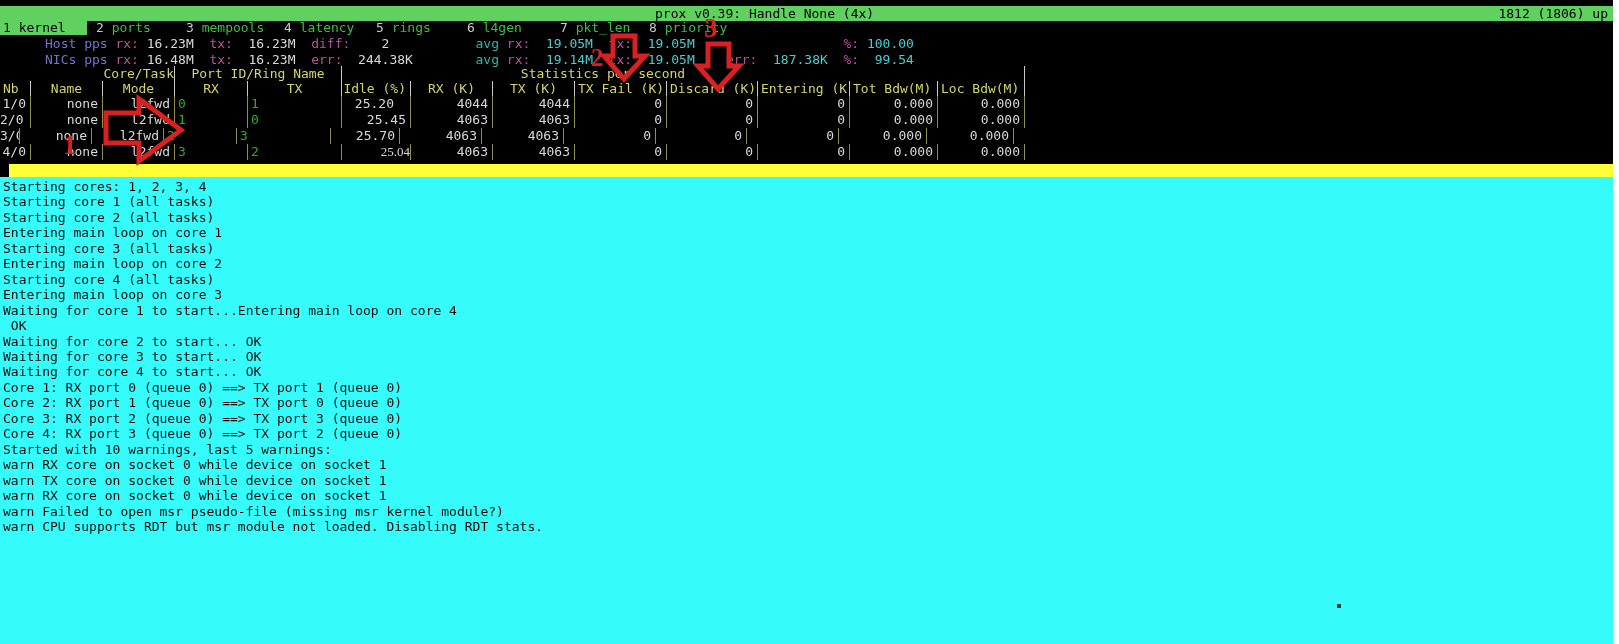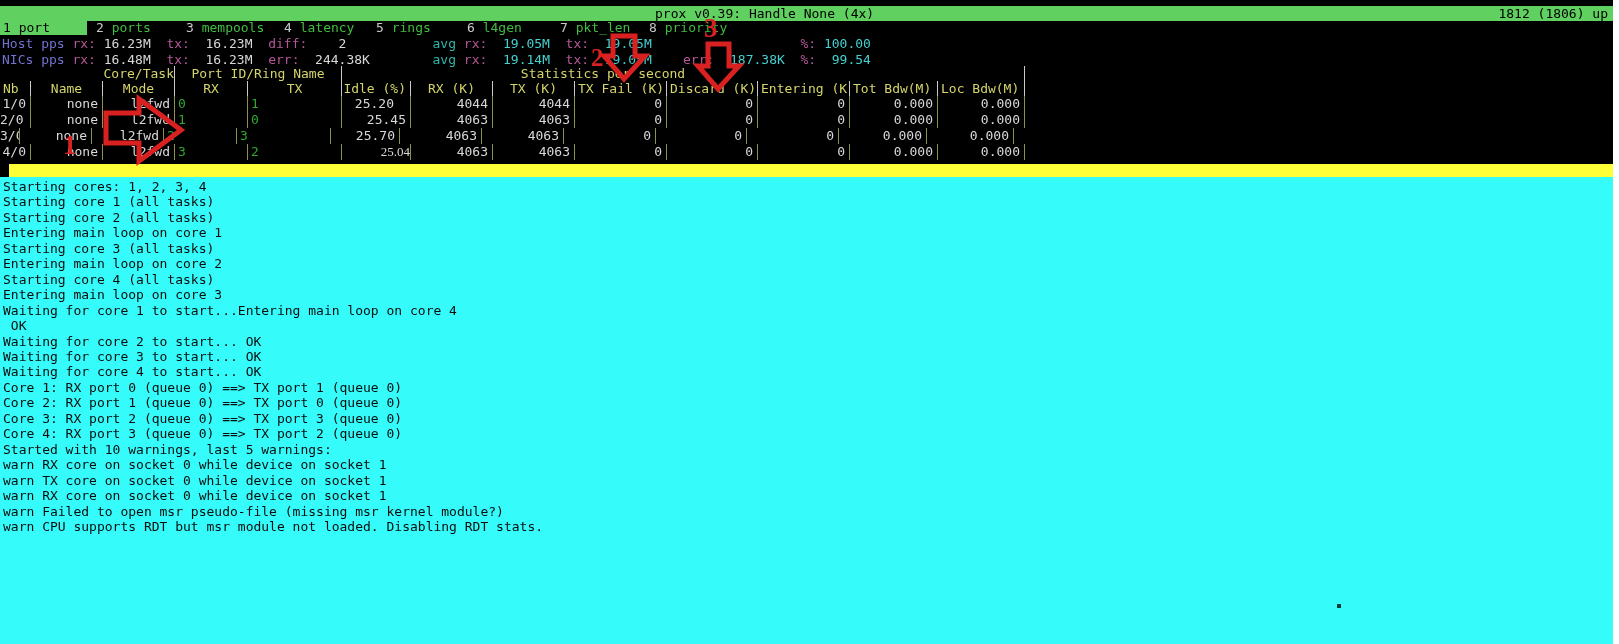--- a/index.html
+++ b/index.html
@@ -11,21 +11,21 @@
   .app-title{position:absolute;left:655px;top:0px;line-height:15px;white-space:pre;}
   .counter{position:absolute;right:5px;top:0px;line-height:15px;white-space:pre;}
   .tab-row{position:absolute;left:0;top:21px;width:1613px;height:14px;}
   .tab{position:absolute;top:0;height:14px;line-height:14px;white-space:pre;cursor:default;}
   .tab .num{color:#c9c9c9;}
   .tab .lbl{color:var(--green-text);}
   .tab.active{background:var(--green-bar);}
   .tab.active .num,.tab.active .lbl{color:#000;}
   .metrics{position:absolute;left:2px;top:36px;margin:0;}
   .metrics .mline{height:15.5px;line-height:15.5px;white-space:pre;}
-  .c-blue{color:var(--host-blue);}
+  .c-blue{color:var(--host-blue);margin-left:43px;}
   .c-magenta{color:var(--label-magenta);margin-top:28px;}
   .c-white{color:var(--value-white);}
   .c-teal{color:var(--avg-teal);}
   .c-cyan{color:var(--value-cyan);}
   .stats-table{position:absolute;left:0;top:66px;}
   .trow{display:flex;}
   .tcell{box-sizing:border-box;border-right:1px solid;white-space:pre;overflow:hidden;}
   .grow .tcell,.hrow .tcell{height:15px;line-height:15px;border-color:var(--sep-light);color:var(--header-khaki);}
   .drow .tcell{height:16px;line-height:16px;border-color:var(--sep-olive);color:var(--value-white);}
   .drow .c-port{color:var(--port-green);}
@@ -45,21 +45,21 @@
 <div class="screen">
   <div class="term"></div>
   <div class="top-strip"></div>
 
   <div class="title-bar">
     <span class="app-title">prox v0.39: Handle None (4x)</span>
     <span class="counter">1812 (1806) up</span>
   </div>
 
   <div class="tab-row" id="tabRow">
-      <div class="tab active" style="left: 0px; width: 84px; padding-left: 3px;"><span class="num">1</span><span class="lbl"> port</span></div>
+      <div class="tab active" style="left: 0px; width: 84px; padding-left: 3px;"><span class="num">1</span><span class="lbl"> kernel</span></div>
       <div class="tab" style="left: 96px;"><span class="num">2</span><span class="lbl"> ports</span></div>
       <div class="tab" style="left: 186px;"><span class="num">3</span><span class="lbl"> mempools</span></div>
       <div class="tab" style="left: 284px;"><span class="num">4</span><span class="lbl"> latency</span></div>
       <div class="tab" style="left: 376px;"><span class="num">5</span><span class="lbl"> rings</span></div>
       <div class="tab" style="left: 467px;"><span class="num">6</span><span class="lbl"> l4gen</span></div>
       <div class="tab" style="left: 560px;"><span class="num">7</span><span class="lbl"> pkt_len</span></div>
       <div class="tab" style="left: 649px;"><span class="num">8</span><span class="lbl"> priority</span></div>
     </div>
 
   <div class="metrics" id="metricsBox">

